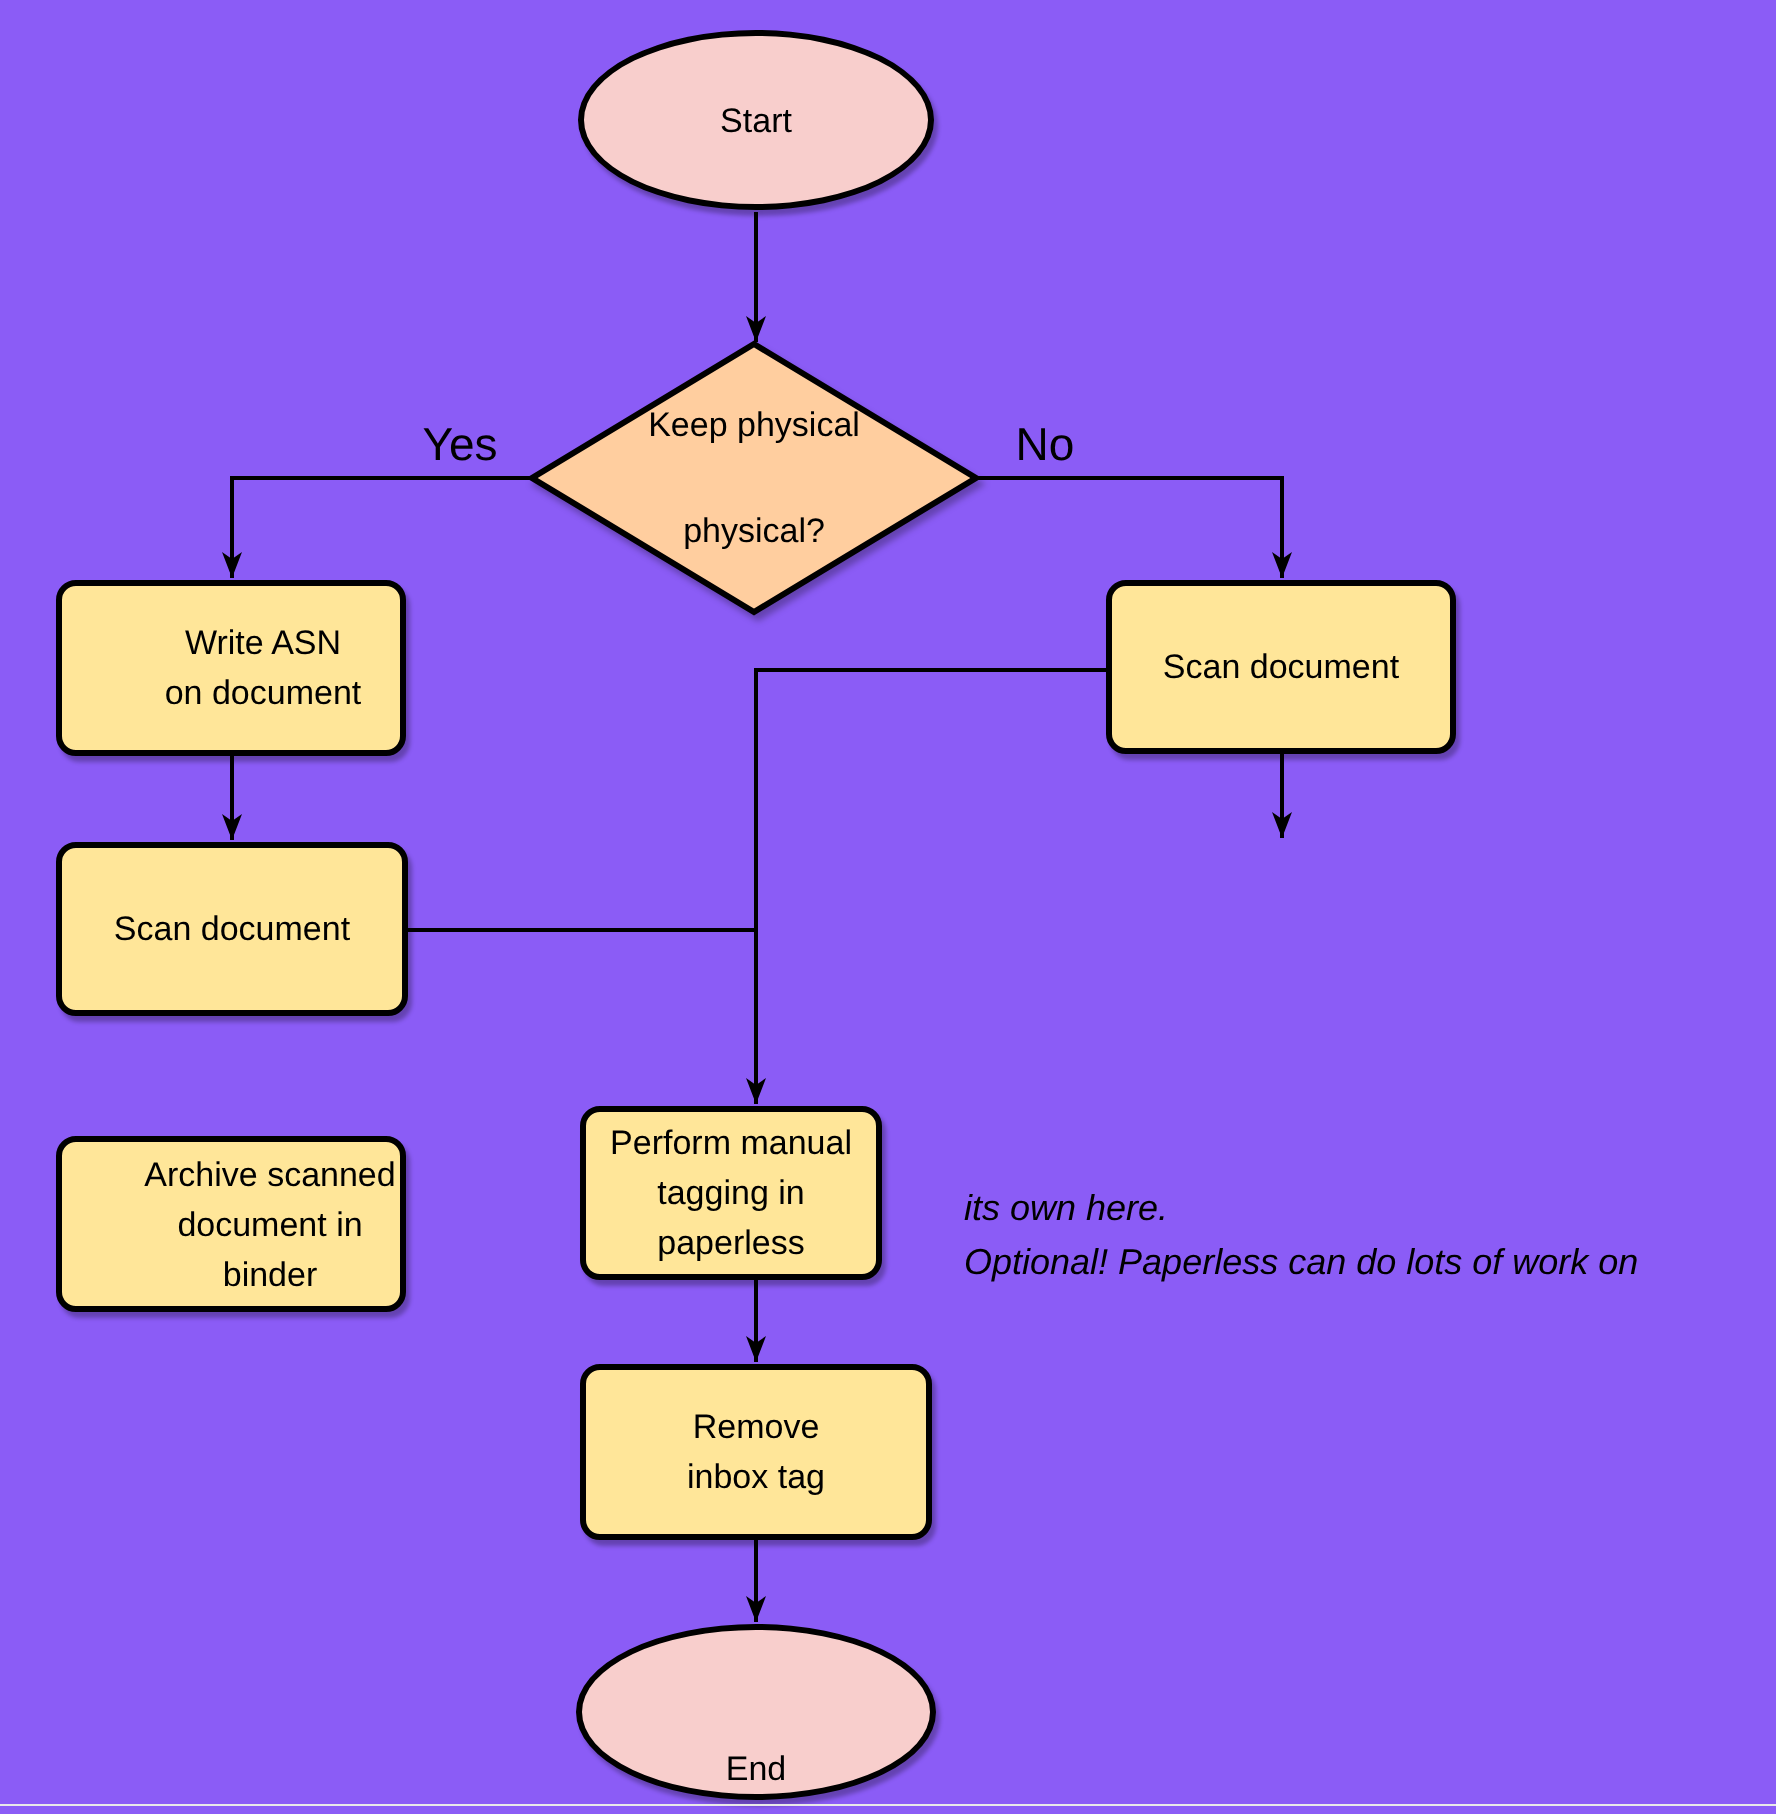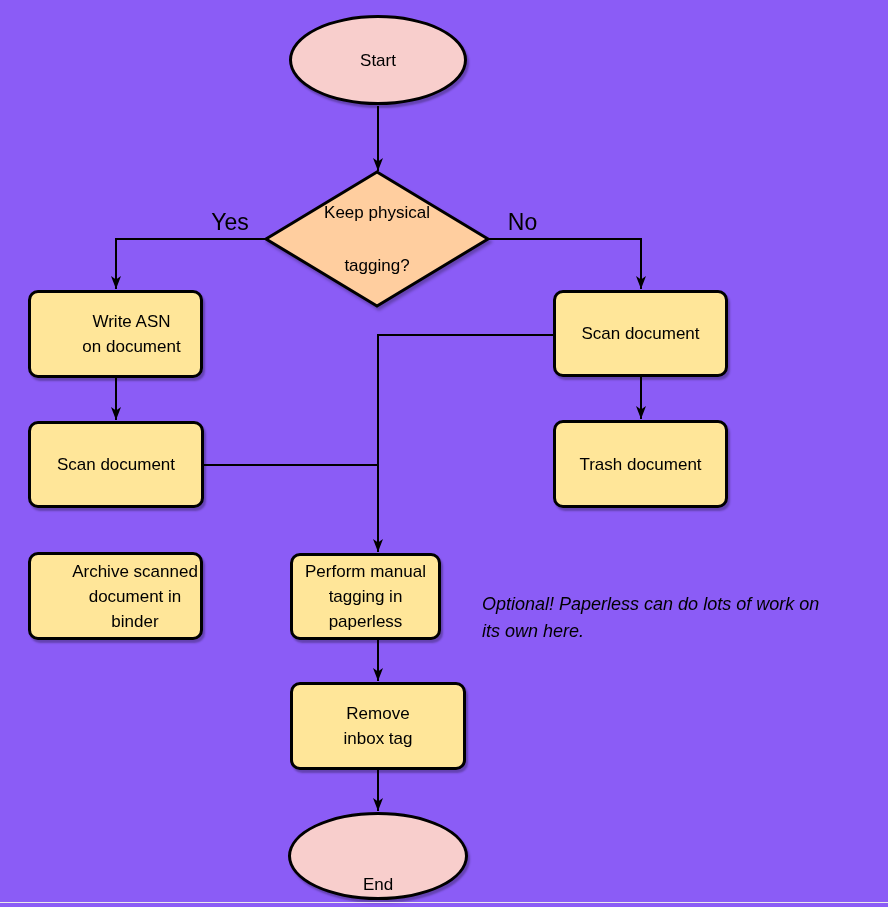--- a/index.html
+++ b/index.html
@@ -112,64 +112,61 @@
 
     <polygon class="diamond" points="377,172 488,239 377,306 266,239" fill="#ffce9f"></polygon>
   </svg>
 
   <div class="node terminal" style="left:289px; top:15px; width:178px; height:90px;">
     <span>Start</span>
   </div>
 
   <div class="node decision-label" style="left:277px; top:214px; width:200px; height:50px;gap:28px;">
     <span>Keep physical</span>
-    <span>tagging?</span>
+    <span>physical?</span>
   </div>
 
   <div class="edge-label" style="left:205px; top:213px; width:50px;">Yes</div>
   <div class="edge-label" style="left:500px; top:213px; width:45px;">No</div>
 
   <div class="node process" style="left:28px; top:290px; width:175px; height:88px;padding-left:32px;">
     <span>Write ASN</span>
     <span>on document</span>
   </div>
 
   <div class="node process" style="left:28px; top:421px; width:176px; height:87px;">
     <span>Scan document</span>
   </div>
 
-  <div class="node process" style="left:28px; top:552px; width:175px; height:88px;padding-left:39px;">
+  <div class="node process" style="left:28px; top:568px; width:175px; height:88px;padding-left:39px;">
     <span>Archive scanned</span>
     <span>document in</span>
     <span>binder</span>
   </div>
 
   <div class="node process" style="left:553px; top:290px; width:175px; height:87px;">
     <span>Scan document</span>
   </div>
 
-  <div class="node process" style="left:553px; top:420px; width:175px; height:88px;">
-    <span>Trash document</span>
-  </div>
 
   <div class="node process" style="left:290px; top:553px; width:151px; height:87px;">
     <span>Perform manual</span>
     <span>tagging in</span>
     <span>paperless</span>
   </div>
 
   <div class="node process" style="left:290px; top:682px; width:176px; height:88px;">
     <span>Remove</span>
     <span>inbox tag</span>
   </div>
 
   <div class="node terminal" style="left:288px; top:812px; width:180px; height:88px;justify-content:flex-end;">
     <span>End</span>
   </div>
 
   <div class="note">
+    <span style="display:block;">its own here.</span>
     <span style="display:block;">Optional! Paperless can do lots of work on</span>
-    <span style="display:block;">its own here.</span>
   </div>
 
   <div class="bottom-rule"></div>
 
 </div>
 
 </body></html>

